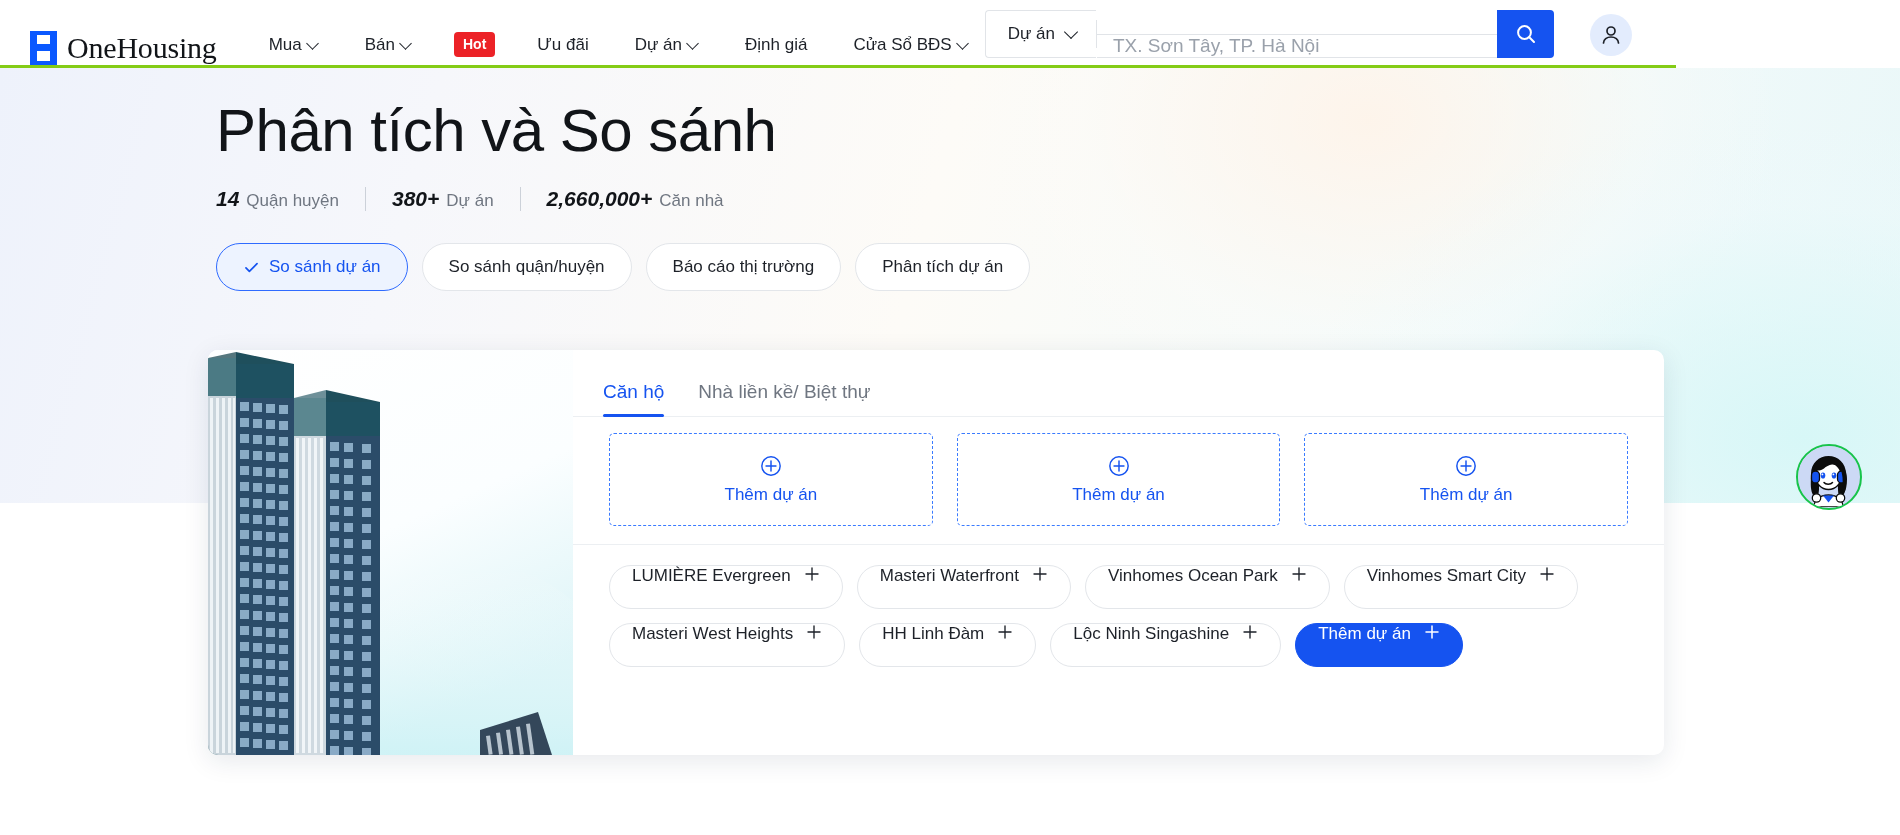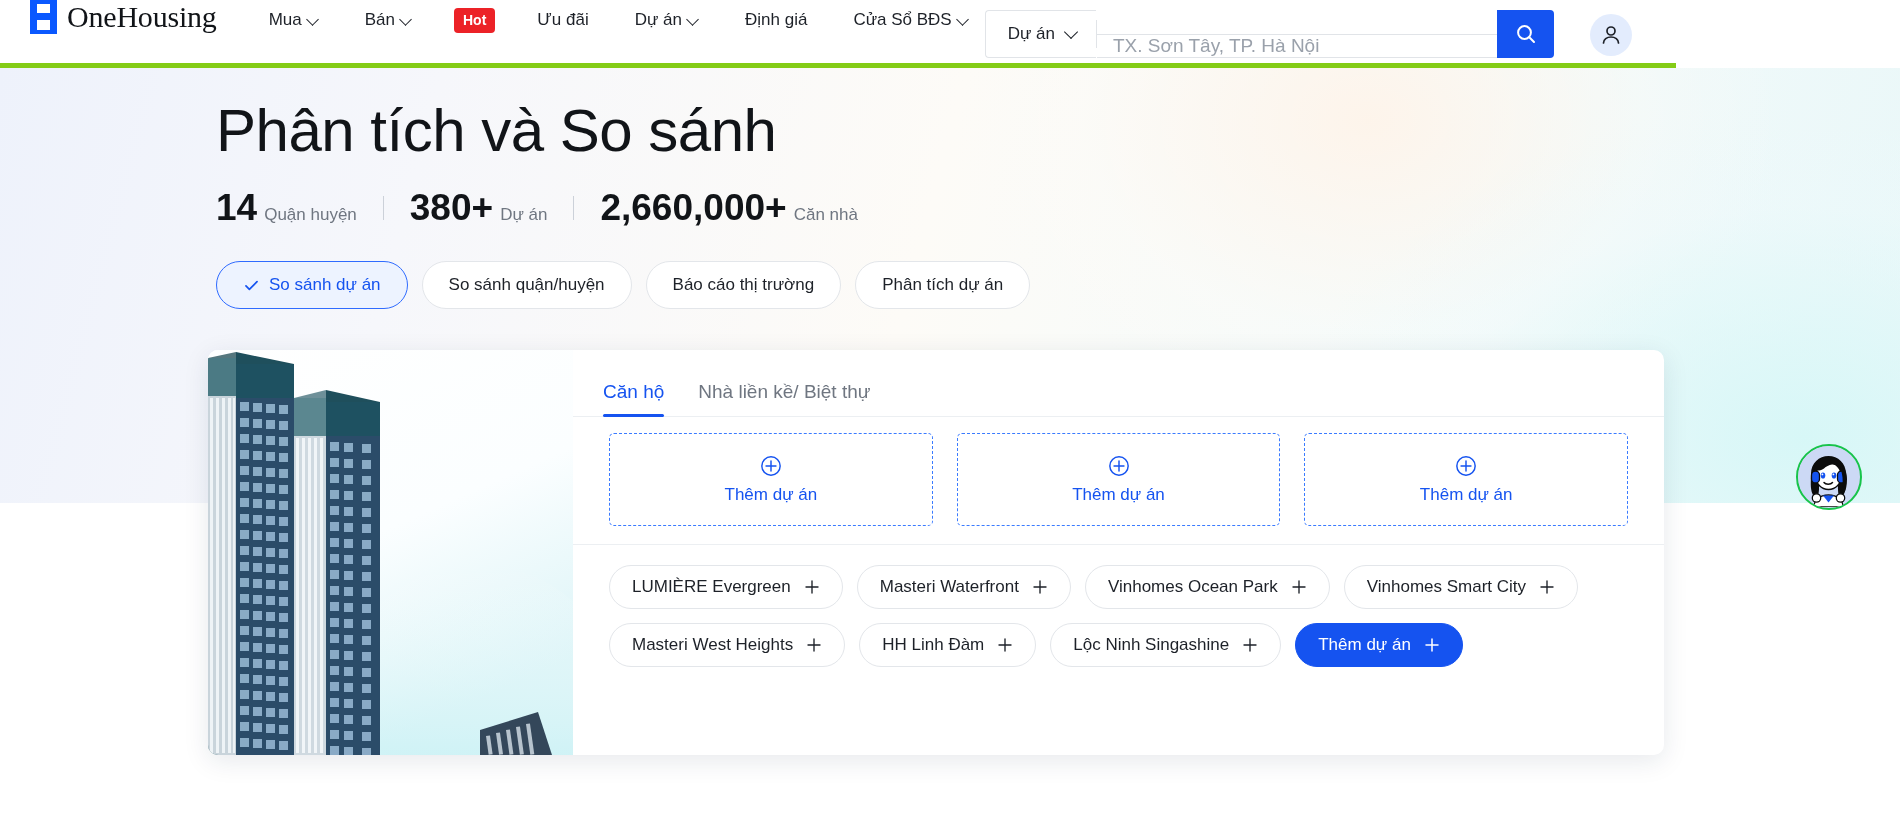--- a/index.html
+++ b/index.html
@@ -8,22 +8,22 @@
     font-family: "Liberation Sans", sans-serif;
     background: #ffffff;
     overflow: hidden;
   }
 
   
   .header {
     position: absolute; top: 0; left: 0;
     width: 1676px; height: 68px;
     background: #ffffff;
-    display: flex; align-items: flex-start;
-    border-bottom: 5px solid #84cc16;
+    display: flex; align-items: flex-end;
+    border-bottom: 3px solid #84cc16;
     z-index: 30;
   }
   .logo-wrap {
     display: flex; align-items: center; gap: 10px;
     margin-left: 30px;
   }
   .logo-mark {
     width: 27px; height: 34px; position: relative; flex: none;
   }
   .logo-mark .bar {
@@ -112,21 +112,21 @@
     z-index: 1;
   }
 
   .hero-inner { position: absolute; left: 216px; top: 28px; }
   .page-title {
     font-size: 60px; font-weight: 400; color: #111418;
     letter-spacing: -0.5px; line-height: 1.15;
   }
   .stats { display: flex; align-items: baseline; margin-top: 22px; }
   .stat { display: flex; align-items: baseline; gap: 7px; }
-  .stat-num { font-size: 37px; font-weight: 700; color: #111418; }
+  .stat-num { font-size: 21px; font-weight: 700; color: #111418; font-style: italic; }
   .stat-lbl { font-size: 17px; color: #6f7681; }
   .stat-sep { width: 1px; height: 24px; background: #ccd1d9; margin: 0 26px; align-self: center; }
 
   .pills { display: flex; gap: 14px; margin-top: 32px; }
   .pill {
     display: flex; align-items: center; gap: 9px;
     height: 48px; padding: 0 26px; border-radius: 26px;
     background: #ffffff; border: 1px solid #e3e6ea;
     font-size: 17px; color: #1d2128; cursor: pointer; white-space: nowrap;
   }
@@ -176,21 +176,21 @@
     align-items: center; justify-content: center; gap: 8px;
     cursor: pointer; background: #fff;
   }
   .slot-box .plus-circ { width: 22px; height: 22px; }
   .slot-label { font-size: 17px; color: #1553f0; white-space: nowrap; }
 
   .divider-h { height: 1px; background: #eceff2; margin: 0; }
 
   .chips { display: flex; flex-wrap: wrap; gap: 14px; padding: 20px 24px 0 36px; align-content: flex-start; }
   .chip {
-    display: inline-flex; align-items: center; gap: 13px;
+    display: inline-flex; align-items: flex-start; gap: 13px;
     height: 44px; padding: 0 22px; border-radius: 24px;
     border: 1px solid #e3e6ea; background: #fff;
     font-size: 17px; color: #1d2128; cursor: pointer; white-space: nowrap;
   }
   .chip.primary {
     background: #1553f0; border-color: #1553f0; color: #ffffff; font-weight: 500;
   }
   .chip .pl { width: 16px; height: 16px; flex: none; }
 
   

